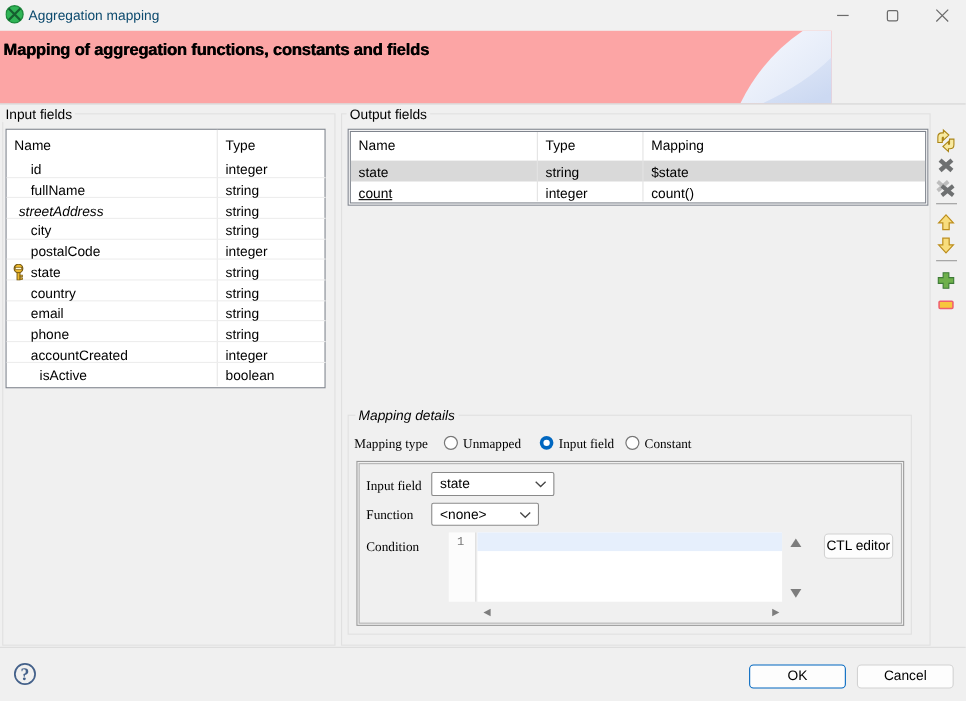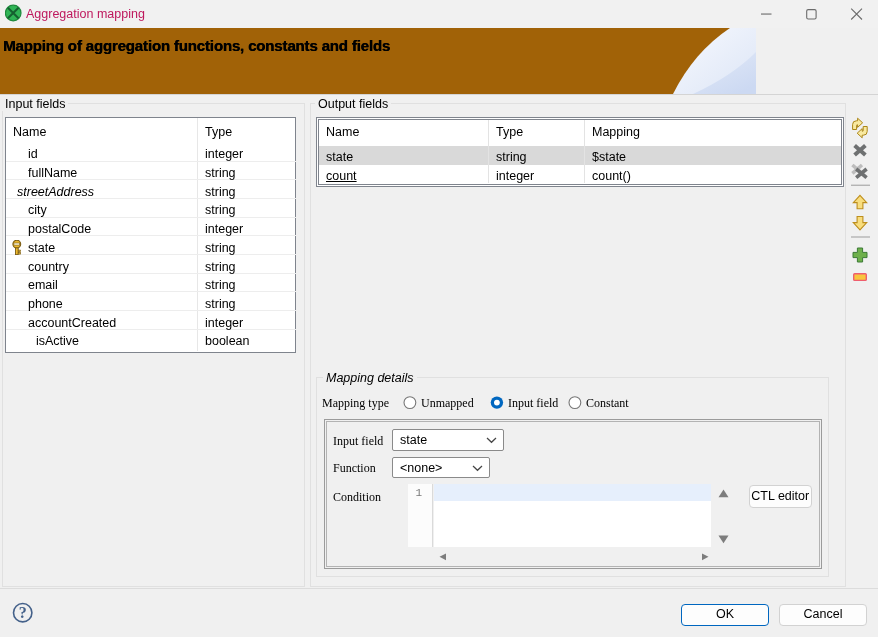--- a/index.html
+++ b/index.html
@@ -16,29 +16,29 @@
 .btn { position:absolute; background:#fdfdfd; border:1px solid #d2d2d2; border-radius:4px; font-size:12.5px; text-align:center; }
 </style>
 </head>
 <body>
 
 <div class="abs" style="left:0;top:0;width:878px;height:28px;background:#f1f1f1;">
   <svg class="abs" style="left:5px;top:4px;" width="17" height="18" viewBox="0 0 17 18">
     <circle cx="8.2" cy="9" r="7.8" fill="#30b556" stroke="#1e8a3d" stroke-width="1.2"></circle>
     <path d="M2.9,3.7 L13.5,14.3 M13.5,3.7 L2.9,14.3" stroke="#156030" stroke-width="2"></path>
   </svg>
-  <div class="abs" style="left:26px;top:7px;font-size:12.5px;color:#be185d;">Aggregation mapping</div>
+  <div class="abs" style="left:26px;top:7px;font-size:12.5px;color:#0c4a6e;">Aggregation mapping</div>
   <svg class="abs" style="left:756px;top:0;" width="122" height="28" viewBox="0 0 122 28">
     <rect x="5" y="13.5" width="10.5" height="1.1" fill="#6b6b6b"></rect>
     <rect x="50.7" y="9.6" width="9.4" height="9.4" rx="1.5" fill="none" stroke="#6b6b6b" stroke-width="1.1"></rect>
     <path d="M95.2,8.7 L106,19.5 M106,8.7 L95.2,19.5" stroke="#6b6b6b" stroke-width="1.1"></path>
   </svg>
 </div>
 
-<div class="abs" style="left:0;top:28px;width:756px;height:66px;background:#a16207;">
+<div class="abs" style="left:0;top:28px;width:756px;height:66px;background:#fca5a5;">
   <svg class="abs" style="right:0;top:0;" width="120" height="66" viewBox="0 0 120 66">
     <defs>
       <linearGradient id="sw1" x1="0" y1="0" x2="1" y2="1">
         <stop offset="0" stop-color="#f7f9fe"></stop>
           <stop offset="1" stop-color="#dce5f6"></stop>
       </linearGradient>
       <linearGradient id="sw2" x1="0" y1="0" x2="0.7" y2="1">
         <stop offset="0" stop-color="#e3eaf8"></stop>
           <stop offset="1" stop-color="#ccd9f2"></stop>
       </linearGradient>

